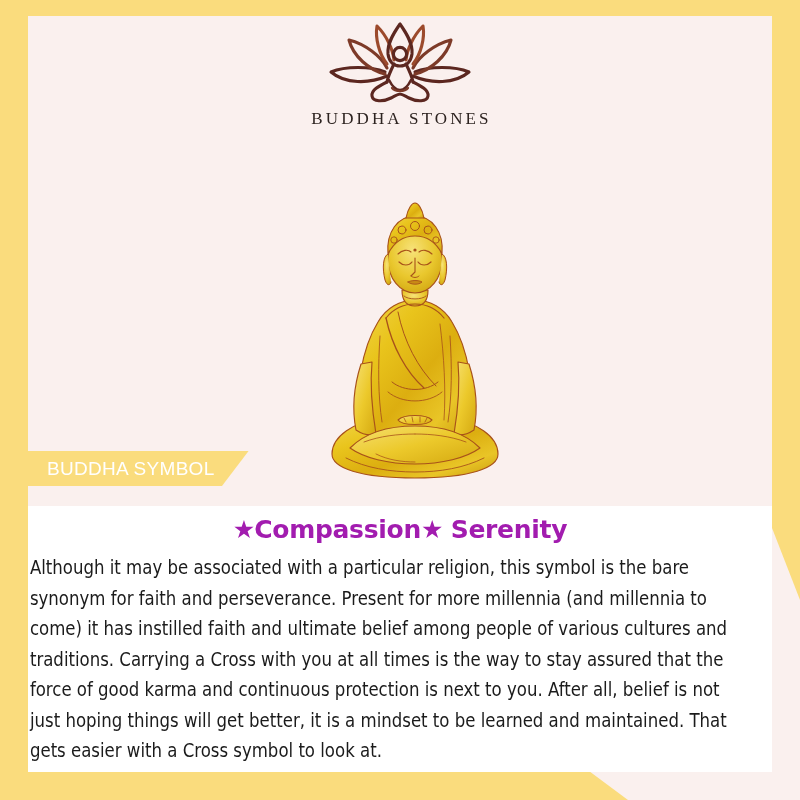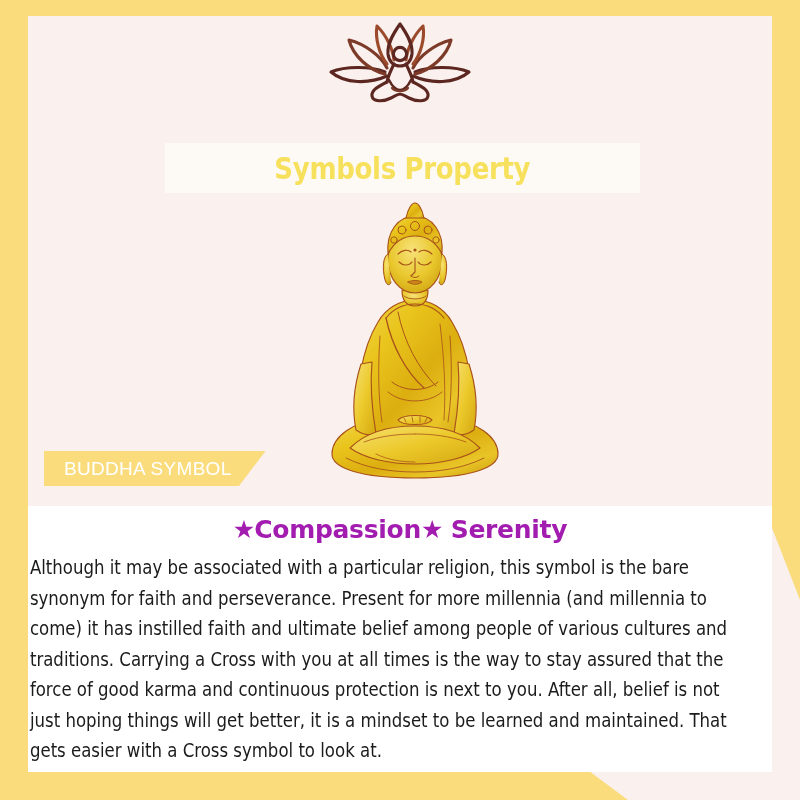--- a/index.html
+++ b/index.html
@@ -115,21 +115,21 @@
   }
   .statue-svg {
     display: block;
     width: 190px;
     height: 296px;
   }
 
   
   .symbol-tag {
     position: absolute;
-    left: 44px;
+    left: 27px;
     top: 451px;
     height: 35px;
     background: #fadc7d;
     clip-path: polygon(0 0, 100% 0, 88% 100%, 0 100%);
     padding: 0 34px 0 20px;
     display: flex;
     align-items: center;
   }
   .symbol-tag-text {
     font-family: "Liberation Sans", sans-serif;
@@ -209,25 +209,23 @@
 
         <path d="M69 46 C66 52, 63 58, 62 64" stroke="#5c2720"></path>
         <path d="M81 46 C84 52, 87 58, 88 64" stroke="#5c2720"></path>
 
         <path d="M62 64 C54 68, 46 72, 47 78 C48 84, 58 84, 66 80 C70 78, 73 76, 75 76 C77 76, 80 78, 84 80 C92 84, 102 84, 103 78 C104 72, 96 68, 88 64" stroke="#5c2720"></path>
 
         <path d="M64 62 C68 70, 72 72, 75 72 C78 72, 82 70, 86 62" stroke="#5c2720" stroke-width="2.6"></path>
         <path d="M67 70 C70 74, 80 74, 83 70" stroke="#7d3a28" stroke-width="2.2"></path>
       </g>
     </svg>
+    <span class="logo-wordmark">BUDDHA STONES</span>
   </div>
 
-  <div class="title-banner">
-    <span class="title-text">Symbols Property</span>
-  </div>
 
   <div class="statue-wrap">
     <svg class="statue-svg" viewBox="0 0 190 296">
       <defs>
         <linearGradient id="goldGrad" x1="0" y1="0" x2="1" y2="1">
           <stop offset="0%" stop-color="#f2d64a"></stop>
           <stop offset="28%" stop-color="#e9c41c"></stop>
           <stop offset="55%" stop-color="#dcae10"></stop>
           <stop offset="78%" stop-color="#e9c527"></stop>
           <stop offset="100%" stop-color="#c99a0c"></stop>

